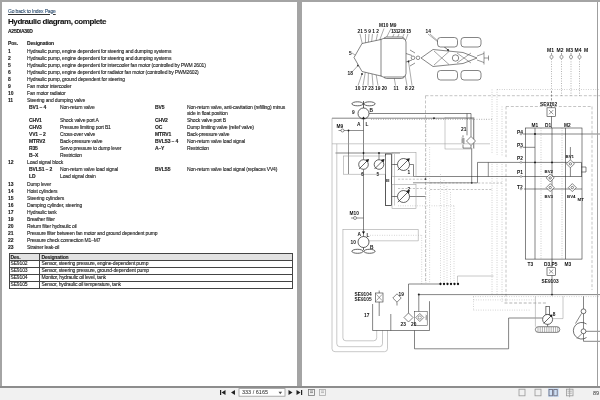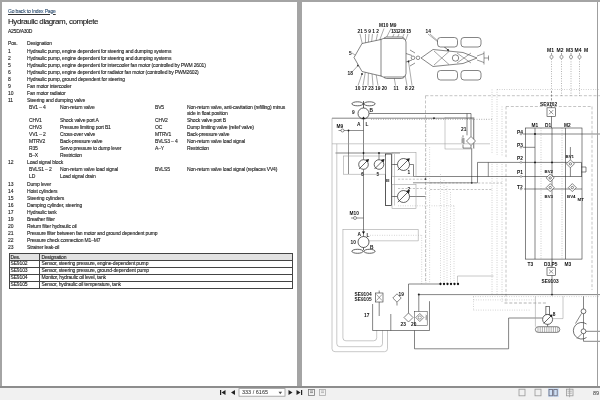--- a/index.html
+++ b/index.html
@@ -1,20 +1,20 @@
 <!DOCTYPE html>
 <html><head>
 <meta charset="utf-8">
 <style>
   html,body{margin:0;padding:0;width:600px;height:400px;overflow:hidden;}
   body{background:#a4a4a4;font-family:"Liberation Sans", sans-serif;}
   .abs{position:absolute;}
   .page{position:absolute;background:#fff;}
   .t{position:absolute;font-size:5px;line-height:5.5px;letter-spacing:-0.15px;color:#151515;white-space:nowrap;-webkit-text-stroke:0.12px #333;}
-  .b{font-weight:normal;}
+  .b{font-weight:bold;}
 </style>
 </head>
 <body>
 
 <div class="page" style="left:2px;top:2px;width:295px;height:384px;"></div>
 
 <div class="page" style="left:302px;top:2px;width:298px;height:384px;"></div>
 
 <div class="t" style="left:8px;top:8.5px;color:#3a6ea5;text-decoration:underline;">Go back to Index Page</div>
 

